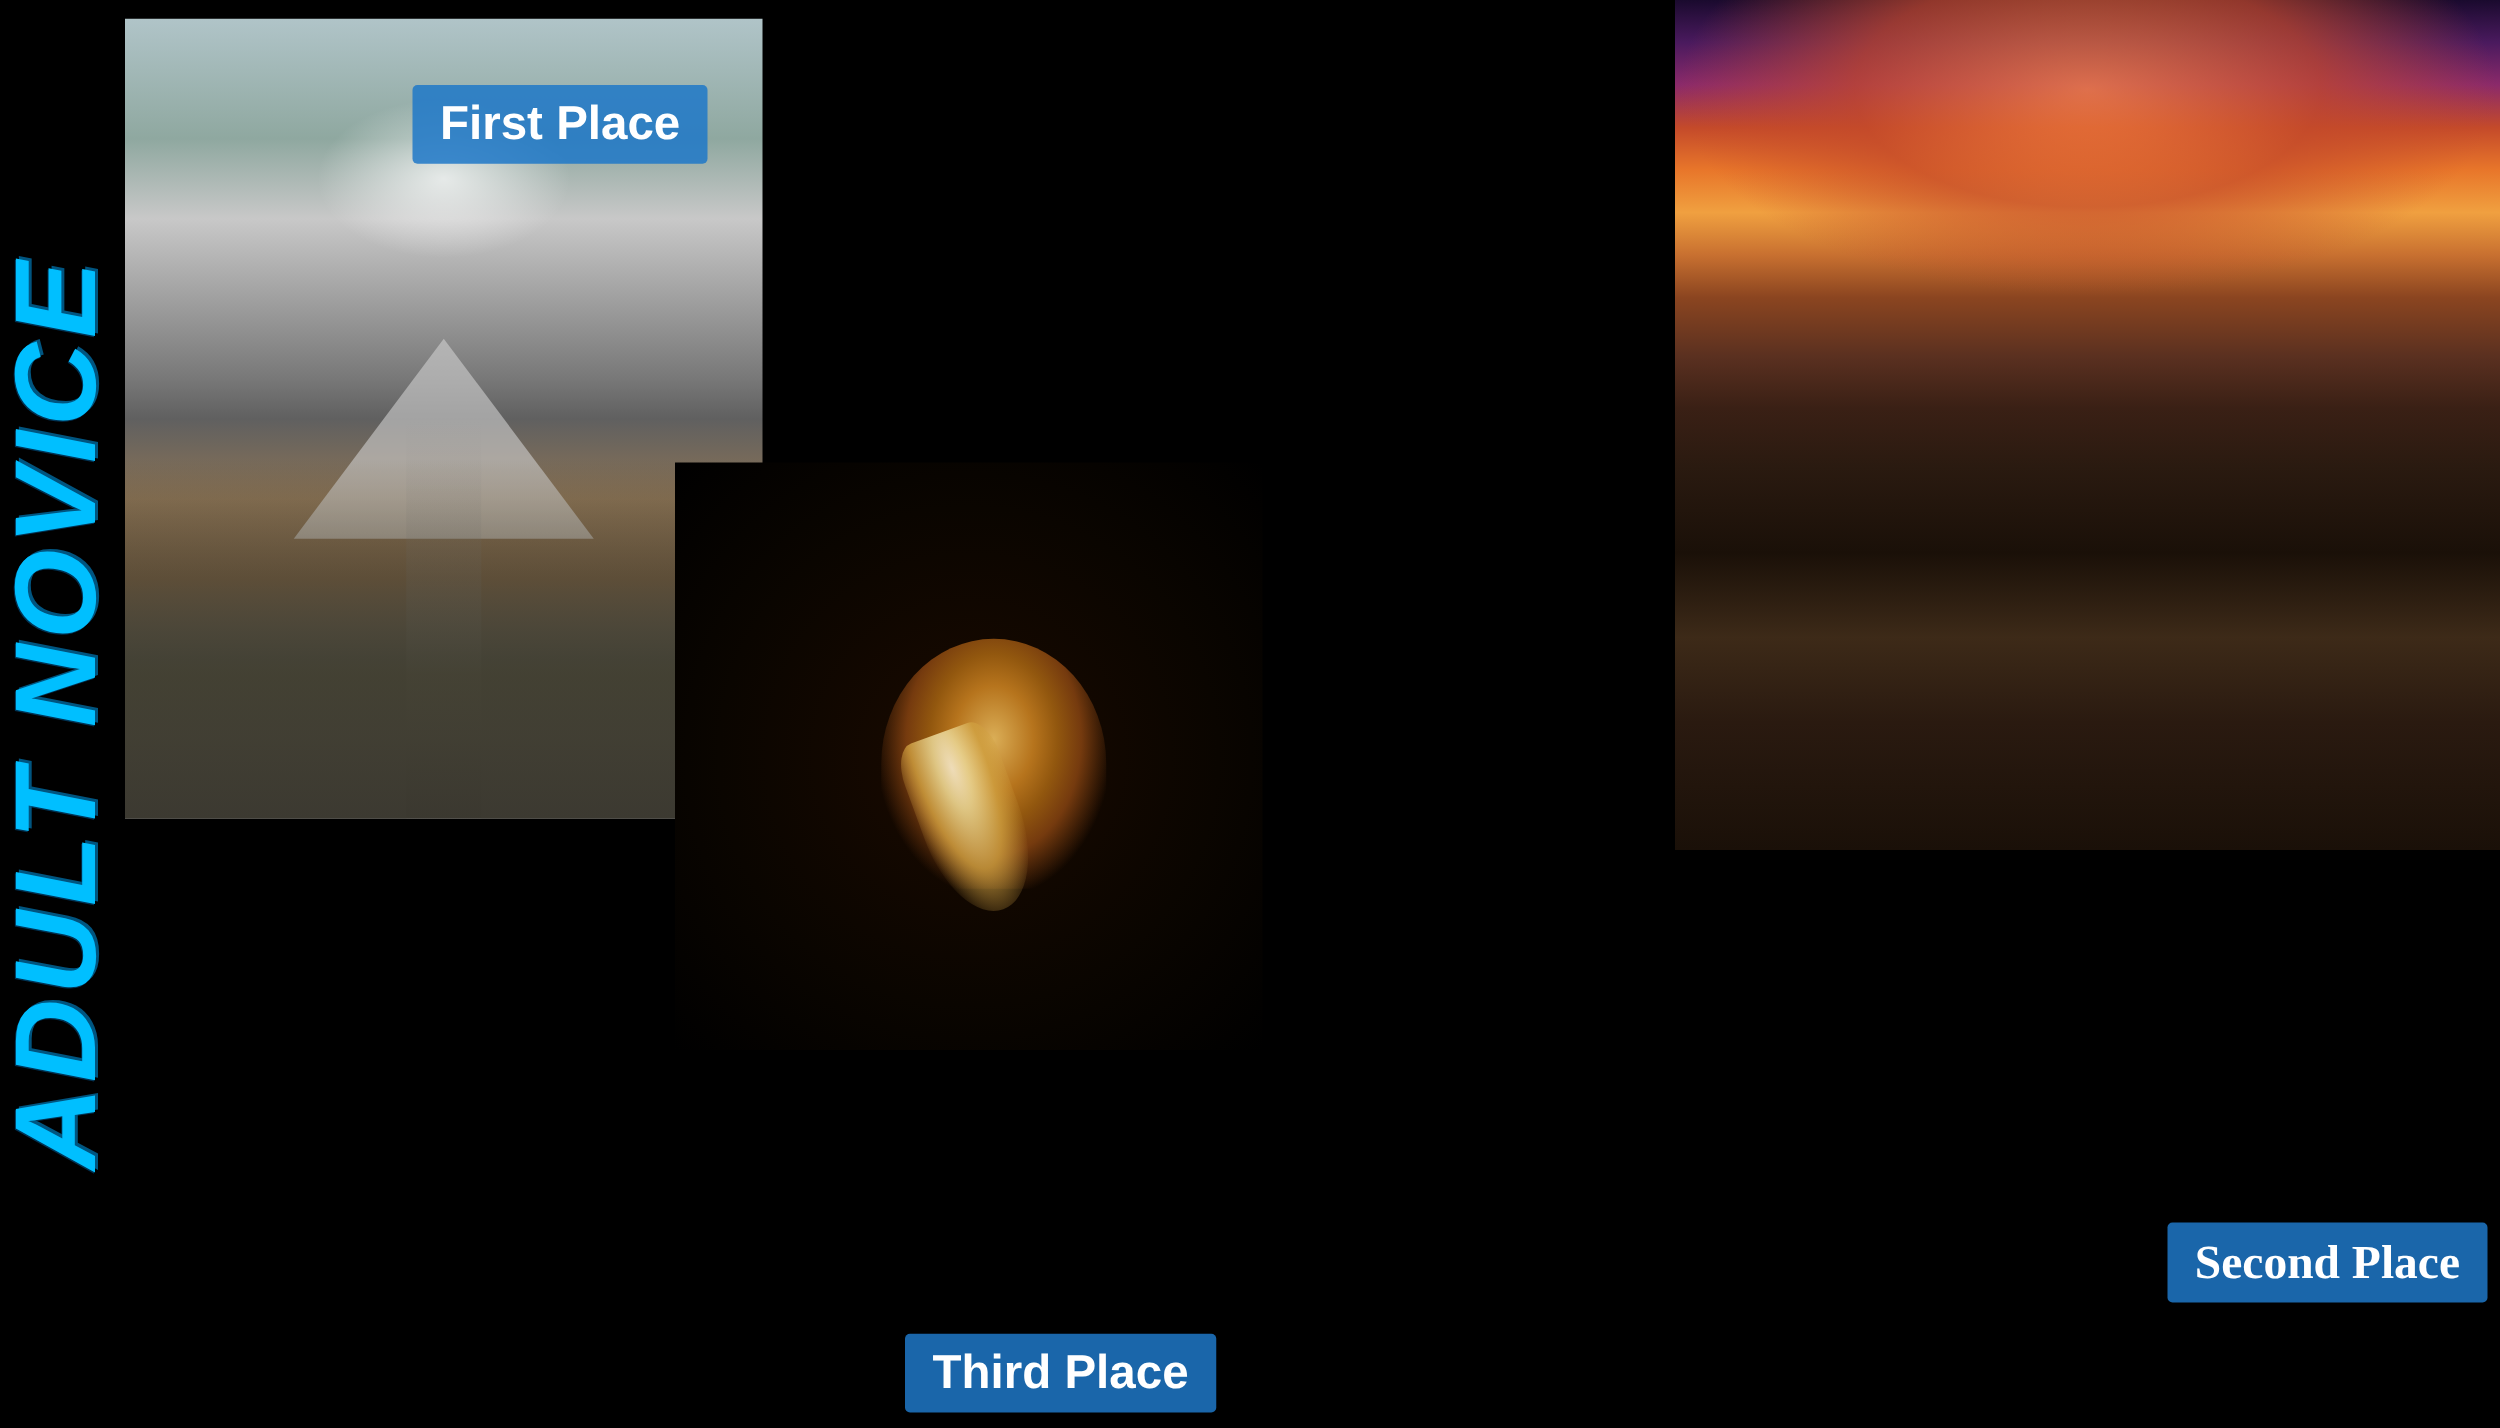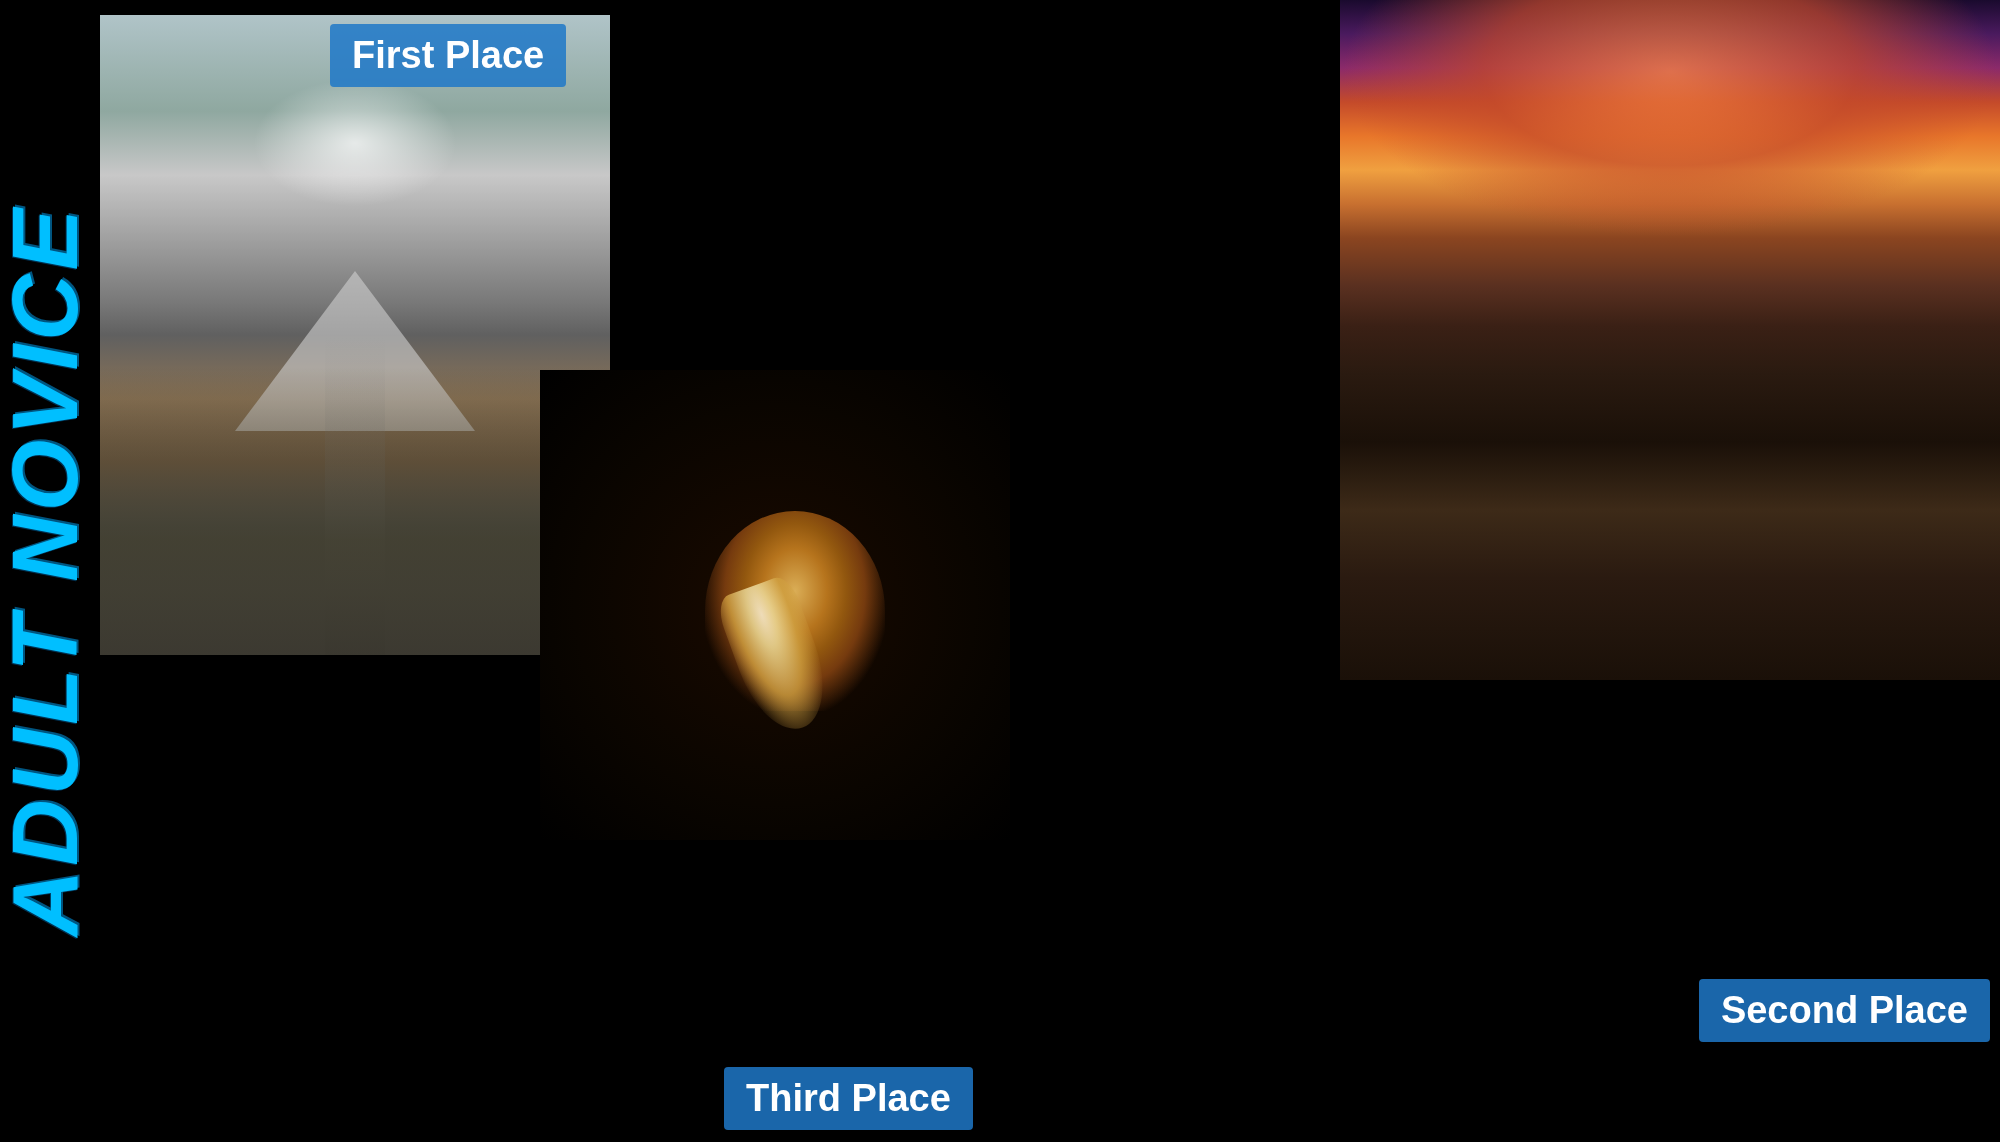--- a/index.html
+++ b/index.html
@@ -222,30 +222,32 @@
     .place-badge {
       position: absolute;
       background: rgba(30, 120, 200, 0.85);
       color: #fff;
       font-size: 38px;
       font-weight: 900;
       font-family: 'Arial Black', Arial, sans-serif;
       padding: 10px 22px;
       border-radius: 4px;
       white-space: nowrap;
+      margin-top: 44px;
     }
 
     #badge-first {
       top: 24px;
       left: 330px;
     }
 
     #badge-second {
       bottom: 100px;
       right: 10px;
+      font-family: Liberation Serif, serif;
     }
 
     #badge-third {
       bottom: 12px;
       left: 724px;
     }
 
     
     .cloud-effect {
       position: absolute;

